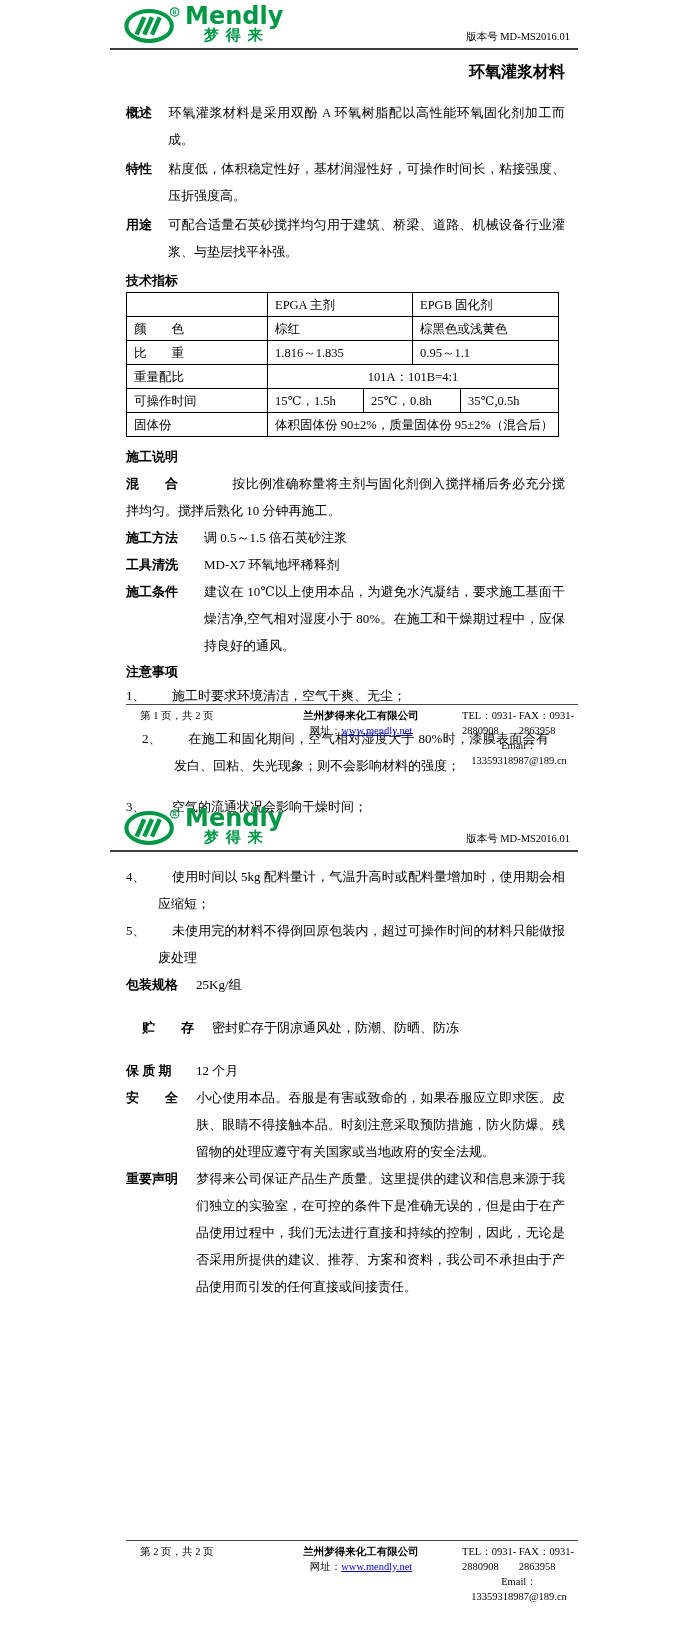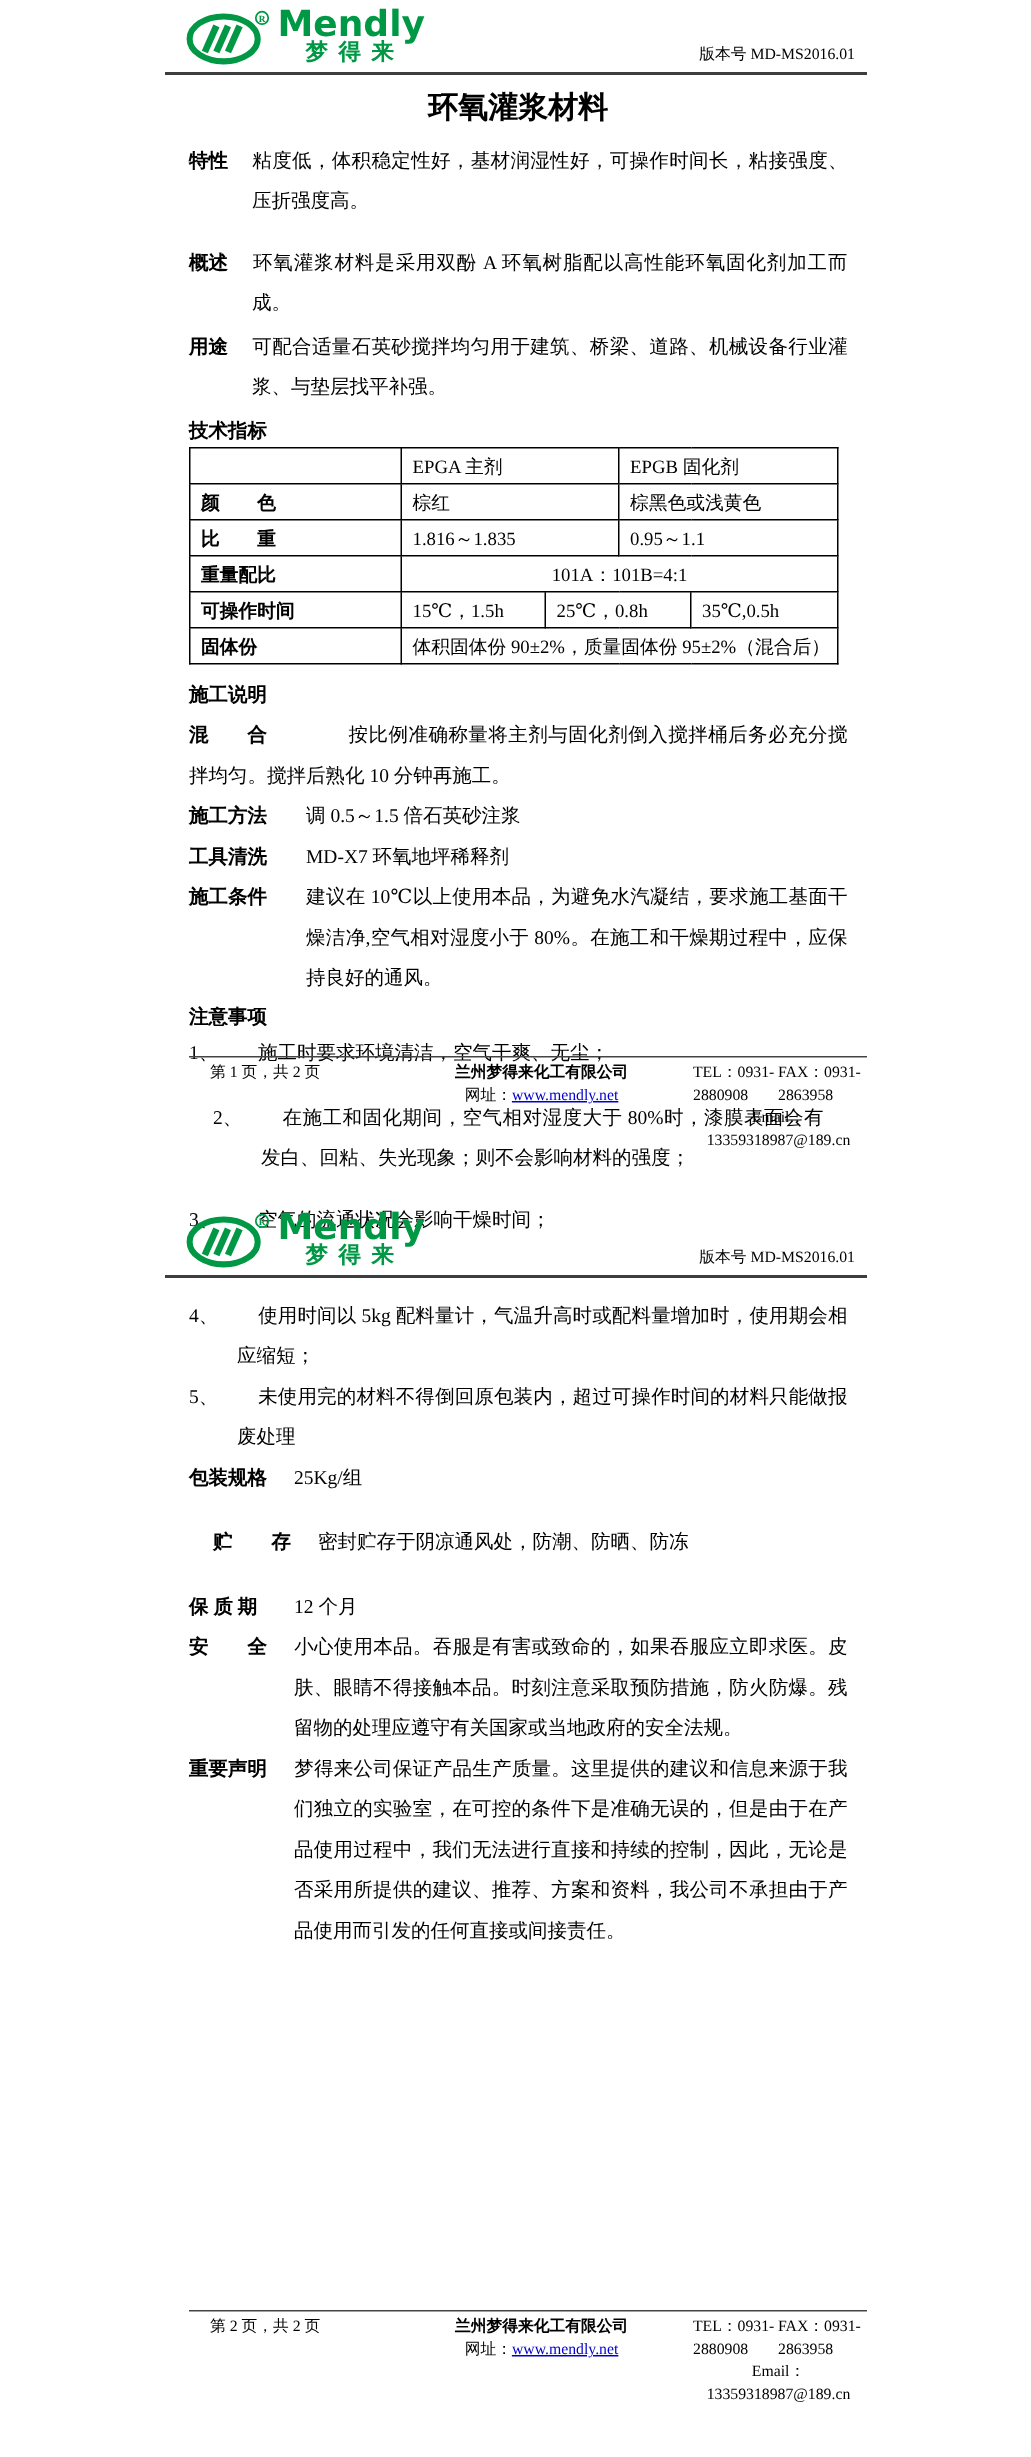--- a/index.html
+++ b/index.html
@@ -15,40 +15,40 @@
   .logo{display:flex;align-items:flex-start;gap:5px;}
   .logo-text{text-align:center;}
   .logo-en{font-family:"DejaVu Sans","Liberation Sans",sans-serif;font-weight:bold;
     font-size:24px;line-height:22px;color:#009845;letter-spacing:0px;}
   .logo-cn{font-size:15px;font-weight:bold;color:#009845;letter-spacing:7px;
     line-height:17px;padding-left:5px;}
   .version{font-size:10.5px;line-height:13px;padding-bottom:2px;}
 
   
   .content{margin:0 122px 0 126px;font-size:13px;line-height:27px;text-align:justify;}
-  .title{font-size:20px;font-weight:bold;line-height:26px;margin:9px 0 8px;text-align:center;}
+  .title{font-size:16px;font-weight:bold;line-height:26px;margin:9px 0 8px;text-align:right;}
   .heading{font-weight:bold;line-height:21px;}
   .heading-lg{font-weight:bold;line-height:27px;margin-top:6px;}
   .lbl{font-weight:bold;}
   .hang2{padding-left:42px;}
   .hang2>.lbl{display:inline-block;width:42px;margin-left:-42px;}
   .hang4{padding-left:78px;}
   .hang4>.lbl{display:inline-block;width:78px;margin-left:-78px;}
   .hang4b{padding-left:70px;}
   .hang4b>.lbl{display:inline-block;width:70px;margin-left:-70px;}
   .mix .lbl{display:inline-block;width:78px;margin-right:28px;}
   .note{padding-left:32px;}
   .note .num{display:inline-block;width:46px;margin-left:-32px;}
 
   
   .spec-table{border-collapse:collapse;table-layout:fixed;width:432px;margin:1px 0 0 0;
     font-size:12.5px;text-align:left;}
   .spec-table td{border:1px solid #000;height:23px;line-height:16px;padding:0 7px;
     overflow:hidden;white-space:nowrap;}
-  .spec-table td.lab{font-weight:bold;margin-left:45px;}
+  .spec-table td.lab{font-weight:normal;margin-left:45px;}
   .spec-table td.center{text-align:center;}
 
   
   .page-footer{position:absolute;left:126px;right:109px;border-top:1px solid #444;
     padding:3px 0 0 14px;font-size:10.5px;line-height:15px;display:flex;text-align:left;}
   .page1 .page-footer{bottom:2px;}
   .page2 .page-footer{bottom:66px;}
   .pf-left{width:122px;}
   .pf-mid{width:198px;text-align:center;}
   .pf-company{font-weight:bold;}
@@ -81,25 +81,25 @@
           <div class="logo-en">Mendly</div>
           <div class="logo-cn">梦得来</div>
         </div>
       </div>
       <div class="version">版本号 MD-MS2016.01</div>
     </div>
 
     <div class="content">
       <div class="title">环氧灌浆材料</div>
 
+      <p class="hang2" style="margin:14px 0 0;">
+        <span class="lbl">概述</span><span>环氧灌浆材料是采用双酚 A 环氧树脂配以高性能环氧固化剂加工而成。</span>
+      </p>
       <p class="hang2" style="margin:2px 0 0;">
         <span class="lbl">特性</span><span>粘度低，体积稳定性好，基材润湿性好，可操作时间长，粘接强度、压折强度高。</span>
-      </p>
-      <p class="hang2" style="margin:14px 0 0;">
-        <span class="lbl">概述</span><span>环氧灌浆材料是采用双酚 A 环氧树脂配以高性能环氧固化剂加工而成。</span>
       </p>
       <p class="hang2" style="margin:2px 0 0;">
         <span class="lbl">用途</span><span>可配合适量石英砂搅拌均匀用于建筑、桥梁、道路、机械设备行业灌浆、与垫层找平补强。</span>
       </p>
 
       <div class="heading" style="margin-top:5px;">技术指标</div>
 
       <table class="spec-table">
         <colgroup>
             <col style="width:141px">

